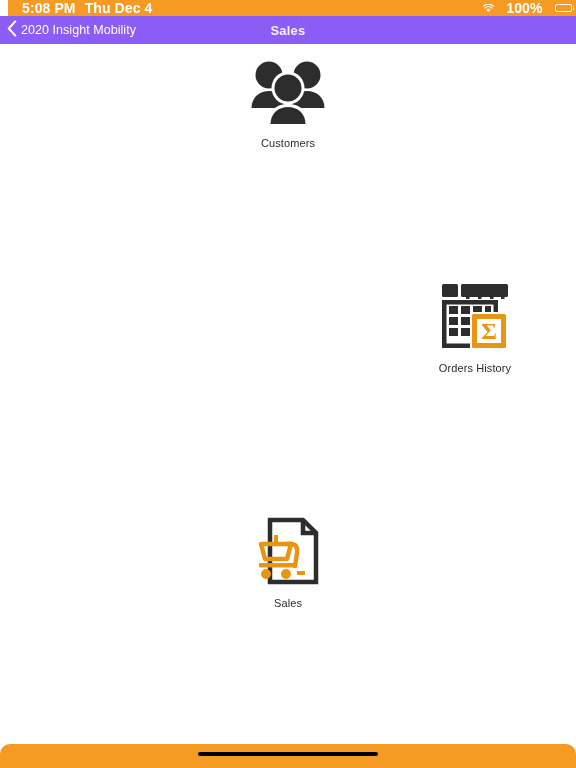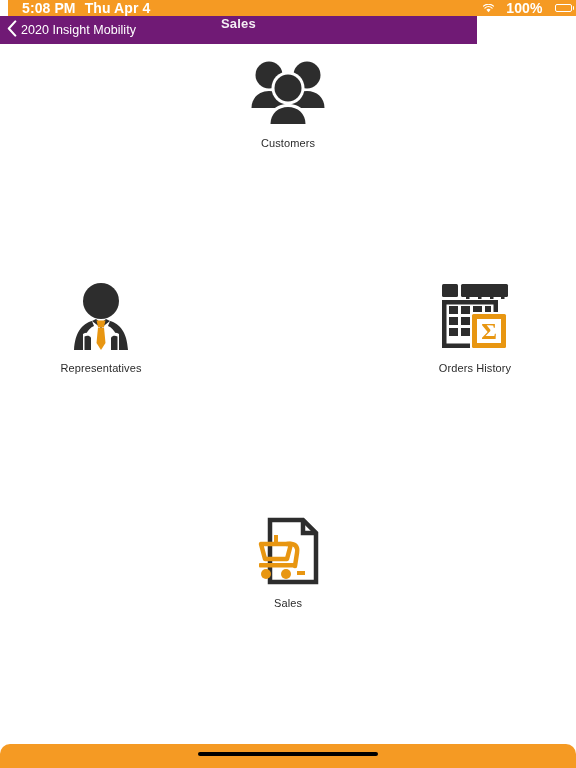--- a/index.html
+++ b/index.html
@@ -52,24 +52,25 @@
     width: 1.5px; height: 3.5px;
     background: #ffffff;
     border-radius: 0 1px 1px 0;
     margin-left: 1px;
   }
 
   
   #nav-bar {
     position: absolute;
     left: 0; top: 16px;
-    width: 477px;
+    width: 576px;
     height: 28px;
-    background: #701a75;
-    display: flex;
+    background: #8b5cf6;
+    display: flex;
+    align-items: center;
   }
   #back-button {
     display: flex;
     align-items: center;
     gap: 4px;
     padding-left: 7px;
     cursor: pointer;
     color: #ffffff;
   }
   #back-button .chev { display: block; }
@@ -157,21 +158,21 @@
   }
 </style>
 </head>
 <body>
 
 <div id="screen">
 
   <div id="status-bar">
     <div id="status-left">
       <span>5:08 PM</span>
-      <span>Thu Apr 4</span>
+      <span>Thu Dec 4</span>
     </div>
     <div id="status-right">
       <span class="wifi-icon">
         <svg width="11" height="9" viewBox="0 0 11 9">
           <path d="M5.5 8.2 L3.4 5.8 A3.1 3.1 0 0 1 7.6 5.8 Z" fill="#ffffff"></path>
           <path d="M1.9 4.1 A5.3 5.3 0 0 1 9.1 4.1" stroke="#ffffff" stroke-width="1.25" fill="none" stroke-linecap="round"></path>
           <path d="M0.5 2.1 A7.6 7.6 0 0 1 10.5 2.1" stroke="#ffffff" stroke-width="1.25" fill="none" stroke-linecap="round"></path>
         </svg>
       </span>
       <span>100%</span>
@@ -208,44 +209,20 @@
 
           <circle cx="39" cy="29" r="16.5" fill="#ffffff"></circle>
           <circle cx="39" cy="29" r="13.5" fill="#2d2d2d"></circle>
           <path d="M18.5 65 C18.5 52.5 27.5 45 39 45 C50.5 45 59.5 52.5 59.5 65 Z" fill="#ffffff"></path>
           <path d="M21.5 65 C21.5 54.5 29.5 48 39 48 C48.5 48 56.5 54.5 56.5 65 Z" fill="#2d2d2d"></path>
         </svg>
       </div>
       <div class="tile-label">Customers</div>
     </div>
 
-    <div class="tile" id="tile-representatives">
-      <div class="tile-icon">
-        <svg width="64" height="70" viewBox="0 0 64 70">
-
-          <circle cx="32" cy="19" r="18" fill="#2d2d2d"></circle>
-
-          <path d="M23 39 C13 42 6 50 5 68 L14 68 C14.5 55 18 47 25 44 Z" fill="#2d2d2d"></path>
-
-          <path d="M14 52 C17 50 21 50.5 23.5 53.5 L23.5 68 L14 68 Z" fill="#ffffff"></path>
-          <path d="M15.5 54.5 C18 53 20.5 53.5 22 55.5 L22 68 L15.5 68 Z" fill="#2d2d2d"></path>
-
-          <path d="M41 39 C51 42 58 50 59 68 L50 68 C49.5 55 46 47 39 44 Z" fill="#2d2d2d"></path>
-          <path d="M50 52 C47 50 43 50.5 40.5 53.5 L40.5 68 L50 68 Z" fill="#ffffff"></path>
-          <path d="M48.5 54.5 C46 53 43.5 53.5 42 55.5 L42 68 L48.5 68 Z" fill="#2d2d2d"></path>
-
-          <path d="M23 39 L32 46 L41 39 L37 37 L32 41 L27 37 Z" fill="#2d2d2d"></path>
-
-          <path d="M27.5 38.5 L36.5 38.5 L35 45 L29 45 Z" fill="#e89611"></path>
-
-          <path d="M29 45.5 L35 45.5 L36.5 61 L32 68 L27.5 61 Z" fill="#e89611"></path>
-        </svg>
-      </div>
-      <div class="tile-label">Representatives</div>
-    </div>
 
     <div class="tile" id="tile-sales-history">
       <div class="tile-icon">
         <svg width="70" height="70" viewBox="0 0 70 70">
 
           <g fill="#2d2d2d">
             <rect x="2" y="2" width="16" height="13" rx="1.5"></rect>
             <rect x="21" y="2" width="47" height="13" rx="1.5"></rect>
             <rect x="26" y="10" width="3.5" height="7"></rect>
             <rect x="38" y="10" width="3.5" height="7"></rect>

